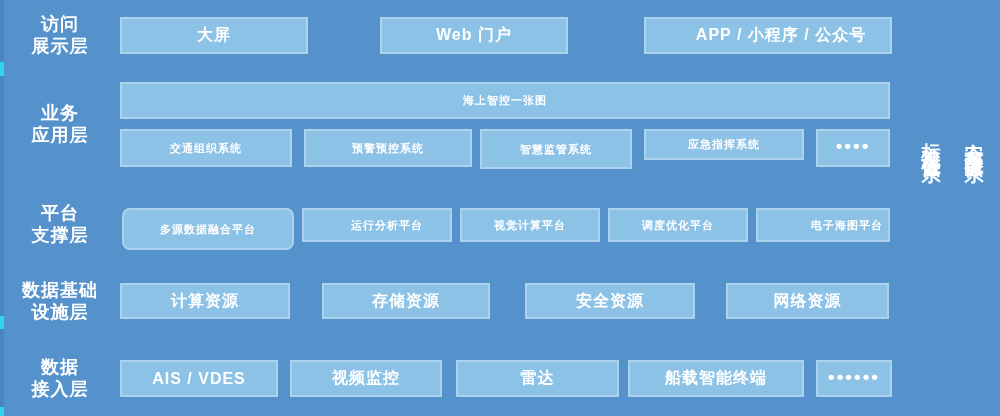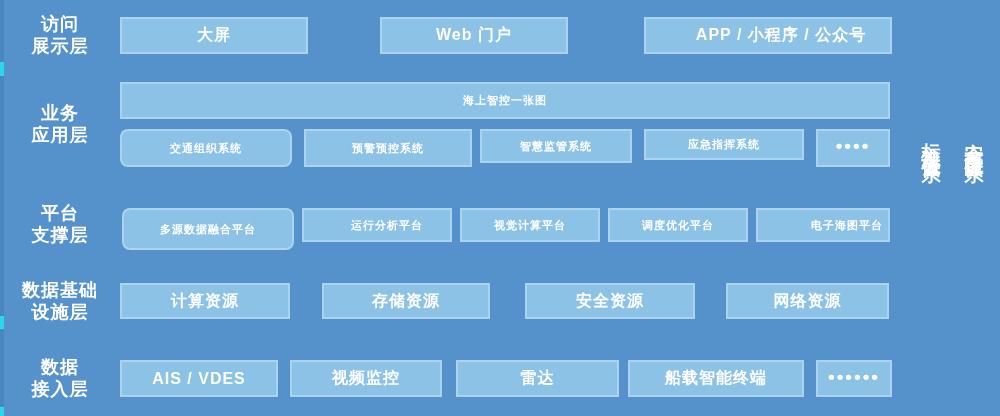--- a/index.html
+++ b/index.html
@@ -63,23 +63,23 @@
     <div>数据</div>
     <div>接入层</div>
   </div>
 
   <div class="box" style="left:120px;top:17px;width:188px;height:37px;">大屏</div>
   <div class="box" style="left:380px;top:17px;width:188px;height:37px;">Web 门户</div>
   <div class="box" style="left:644px;top:17px;width:248px;height:37px;padding-left:26px;">APP / 小程序 / 公众号</div>
 
   <div class="box small-text" style="left:120px;top:82px;width:770px;height:37px;">海上智控一张图</div>
 
-  <div class="box small-text" style="left:120px;top:129px;width:172px;height:38px;border-radius:8px;">交通组织系统</div>
+  <div class="box small-text" style="left:120px;top:129px;width:172px;height:38px;">交通组织系统</div>
   <div class="box small-text" style="left:304px;top:129px;width:168px;height:38px;">预警预控系统</div>
-  <div class="box small-text" style="left:480px;top:129px;width:152px;height:34px;">智慧监管系统</div>
+  <div class="box small-text" style="left:480px;top:129px;width:152px;height:40px;">智慧监管系统</div>
   <div class="box small-text" style="left:644px;top:129px;width:160px;height:31px;">应急指挥系统</div>
   <div class="box dots" style="left:816px;top:129px;width:74px;height:38px;">••••</div>
 
   <div class="box small-text" style="left:122px;top:208px;width:172px;height:42px;border-radius:8px;">多源数据融合平台</div>
   <div class="box small-text" style="left:302px;top:208px;width:150px;height:34px;padding-left:20px;">运行分析平台</div>
   <div class="box small-text" style="left:460px;top:208px;width:140px;height:34px;">视觉计算平台</div>
   <div class="box small-text" style="left:608px;top:208px;width:140px;height:34px;">调度优化平台</div>
   <div class="box small-text" style="left:756px;top:208px;width:134px;height:34px;padding-left:48px;">电子海图平台</div>
 
   <div class="box" style="left:120px;top:283px;width:170px;height:36px;">计算资源</div>

